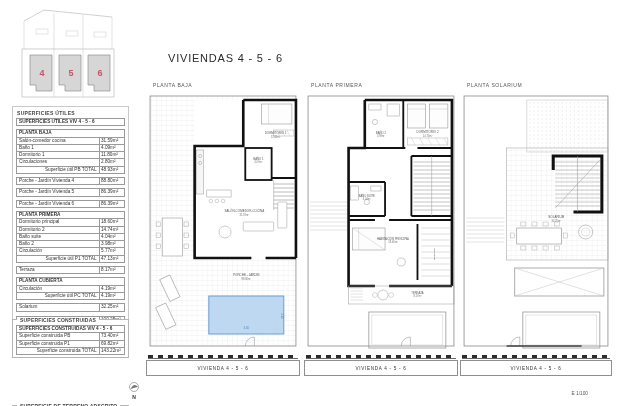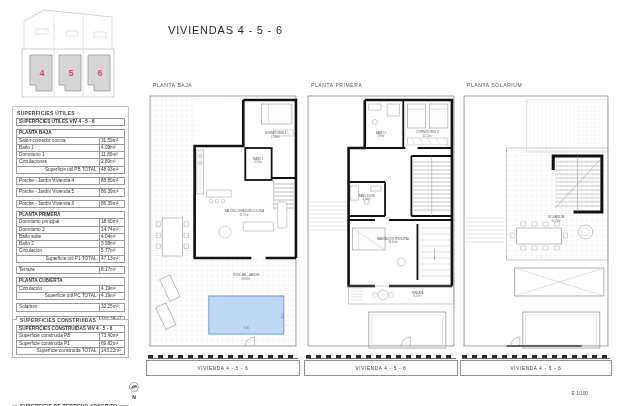--- a/index.html
+++ b/index.html
@@ -1,21 +1,21 @@
 <!DOCTYPE html>
 <html><head>
 <meta charset="utf-8">
 <style>
   html,body{margin:0;padding:0;background:#fff;}
   #sheet{position:relative;width:620px;height:406px;background:#fff;overflow:hidden;
          font-family:"Liberation Sans", sans-serif;color:#333;}
   .abs{position:absolute;}
 
   
-  #main-title{left:168px;top:24px;font-size:11px;letter-spacing:.8px;color:#2a2a2a;}
+  #main-title{left:168px;top:52px;font-size:11px;letter-spacing:.8px;color:#2a2a2a;}
 
   
   .group{border:.5px solid #c9c9c9;padding:3px 3px 2px;background:#fff;box-sizing:border-box;}
   .gtitle{font-size:5px;letter-spacing:.3px;color:#444;margin:0 0 2px 1px;font-weight:bold;}
   .sec{border:.5px solid #9a9a9a;margin-bottom:3px;background:#fff;}
   .row{display:flex;align-items:stretch;line-height:6.3px;font-size:4.7px;}
   .row + .row{border-top:.5px solid #9a9a9a;}
   .hdr .lbl{font-weight:bold;}
   .lbl{flex:1;padding:0 1px 0 2px;white-space:nowrap;overflow:hidden;}
   .val{width:23px;border-left:.5px solid #9a9a9a;padding-left:1.5px;white-space:nowrap;}

